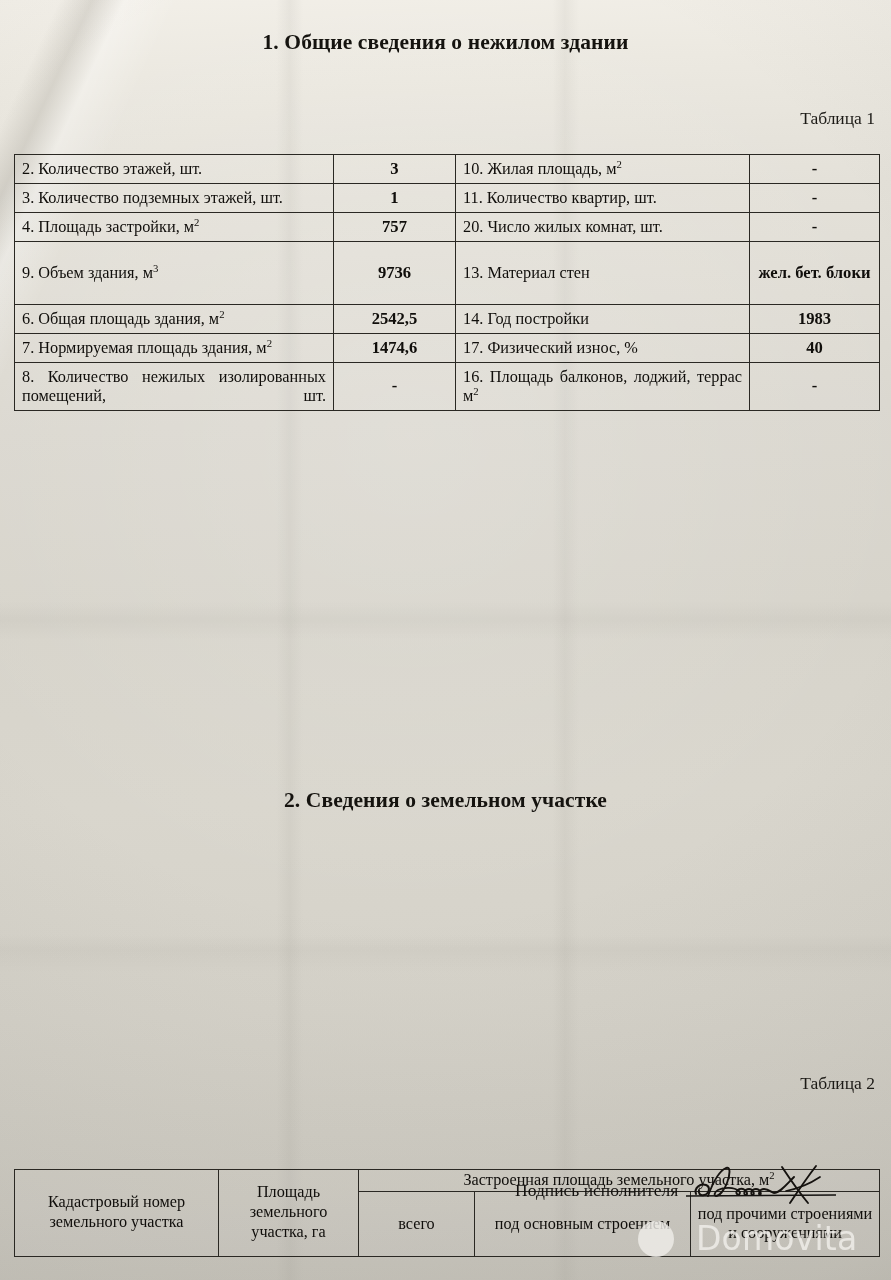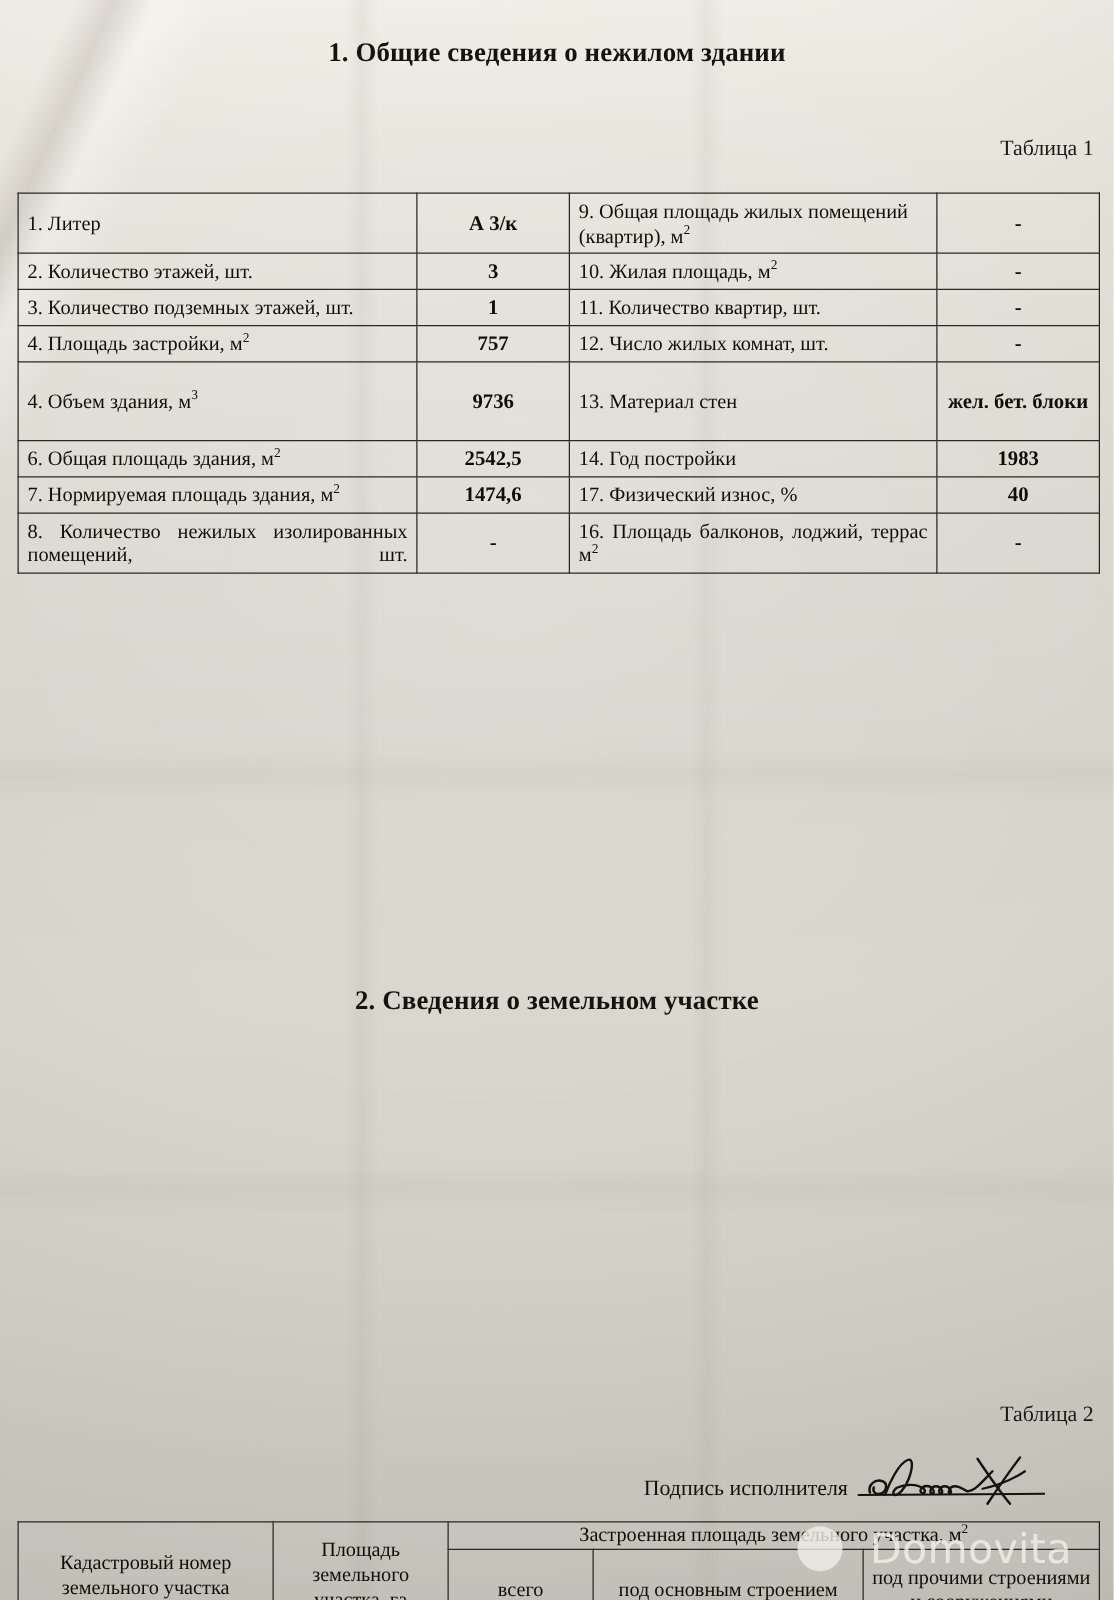--- a/index.html
+++ b/index.html
@@ -180,45 +180,39 @@
 
   <table id="table1" class="doc">
     <colgroup>
       <col style="width:319px">
         <col style="width:122px">
       <col style="width:294px">
         <col style="width:130px">
     </colgroup>
     <tbody>
       <tr>
-        <td class="lbl">1. Литер</td>
-        <td class="val">А 3/к</td>
-        <td class="lbl"><span>9. Общая площадь жилых помещений (квартир), м</span><sup>2</sup></td>
-        <td class="val">-</td>
-      </tr>
-      <tr>
         <td class="lbl">2. Количество этажей, шт.</td>
         <td class="val">3</td>
         <td class="lbl"><span>10. Жилая площадь, м</span><sup>2</sup></td>
         <td class="val">-</td>
       </tr>
       <tr>
         <td class="lbl">3. Количество подземных этажей, шт.</td>
         <td class="val">1</td>
         <td class="lbl">11. Количество квартир, шт.</td>
         <td class="val">-</td>
       </tr>
       <tr>
         <td class="lbl"><span>4. Площадь застройки, м</span><sup>2</sup></td>
         <td class="val">757</td>
-        <td class="lbl">12. Число жилых комнат, шт.</td>
-        <td class="val">-</td>
-      </tr>
-      <tr>
-        <td class="lbl" style="height:54px"><span>4. Объем здания, м</span><sup>3</sup></td>
+        <td class="lbl">20. Число жилых комнат, шт.</td>
+        <td class="val">-</td>
+      </tr>
+      <tr>
+        <td class="lbl" style="height:54px"><span>9. Объем здания, м</span><sup>3</sup></td>
         <td class="val">9736</td>
         <td class="lbl">13. Материал стен</td>
         <td class="val">жел. бет. блоки</td>
       </tr>
       <tr>
         <td class="lbl"><span>6. Общая площадь здания, м</span><sup>2</sup></td>
         <td class="val">2542,5</td>
         <td class="lbl">14. Год постройки</td>
         <td class="val">1983</td>
       </tr>

